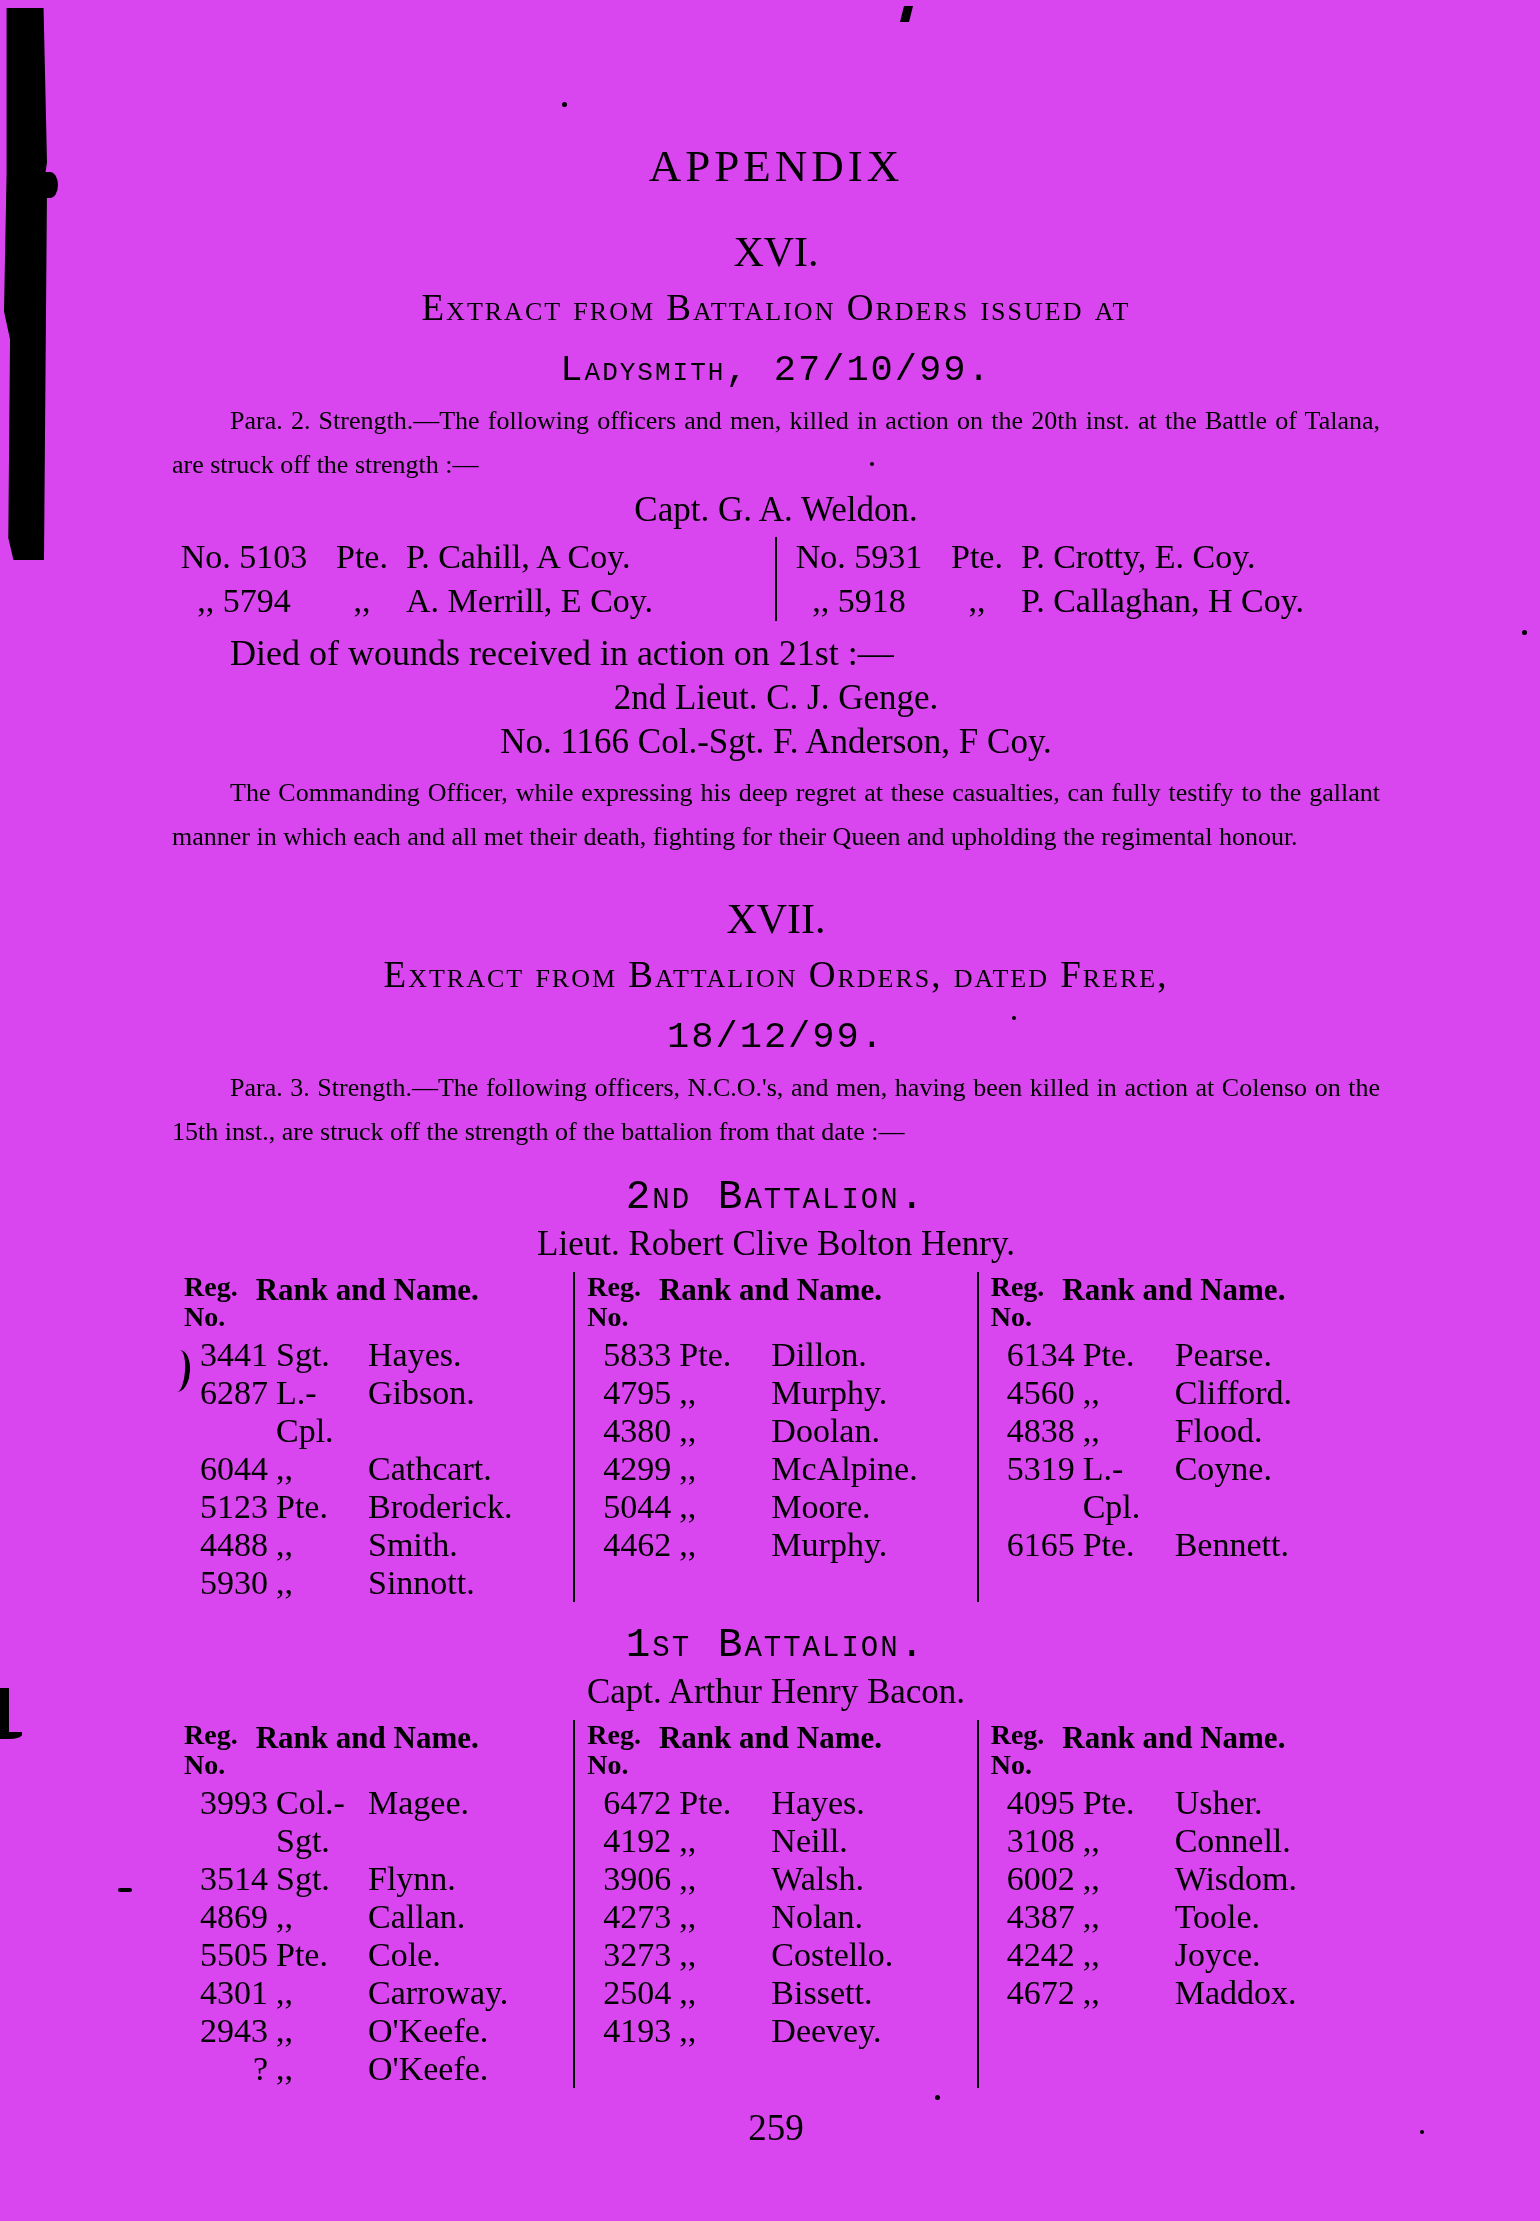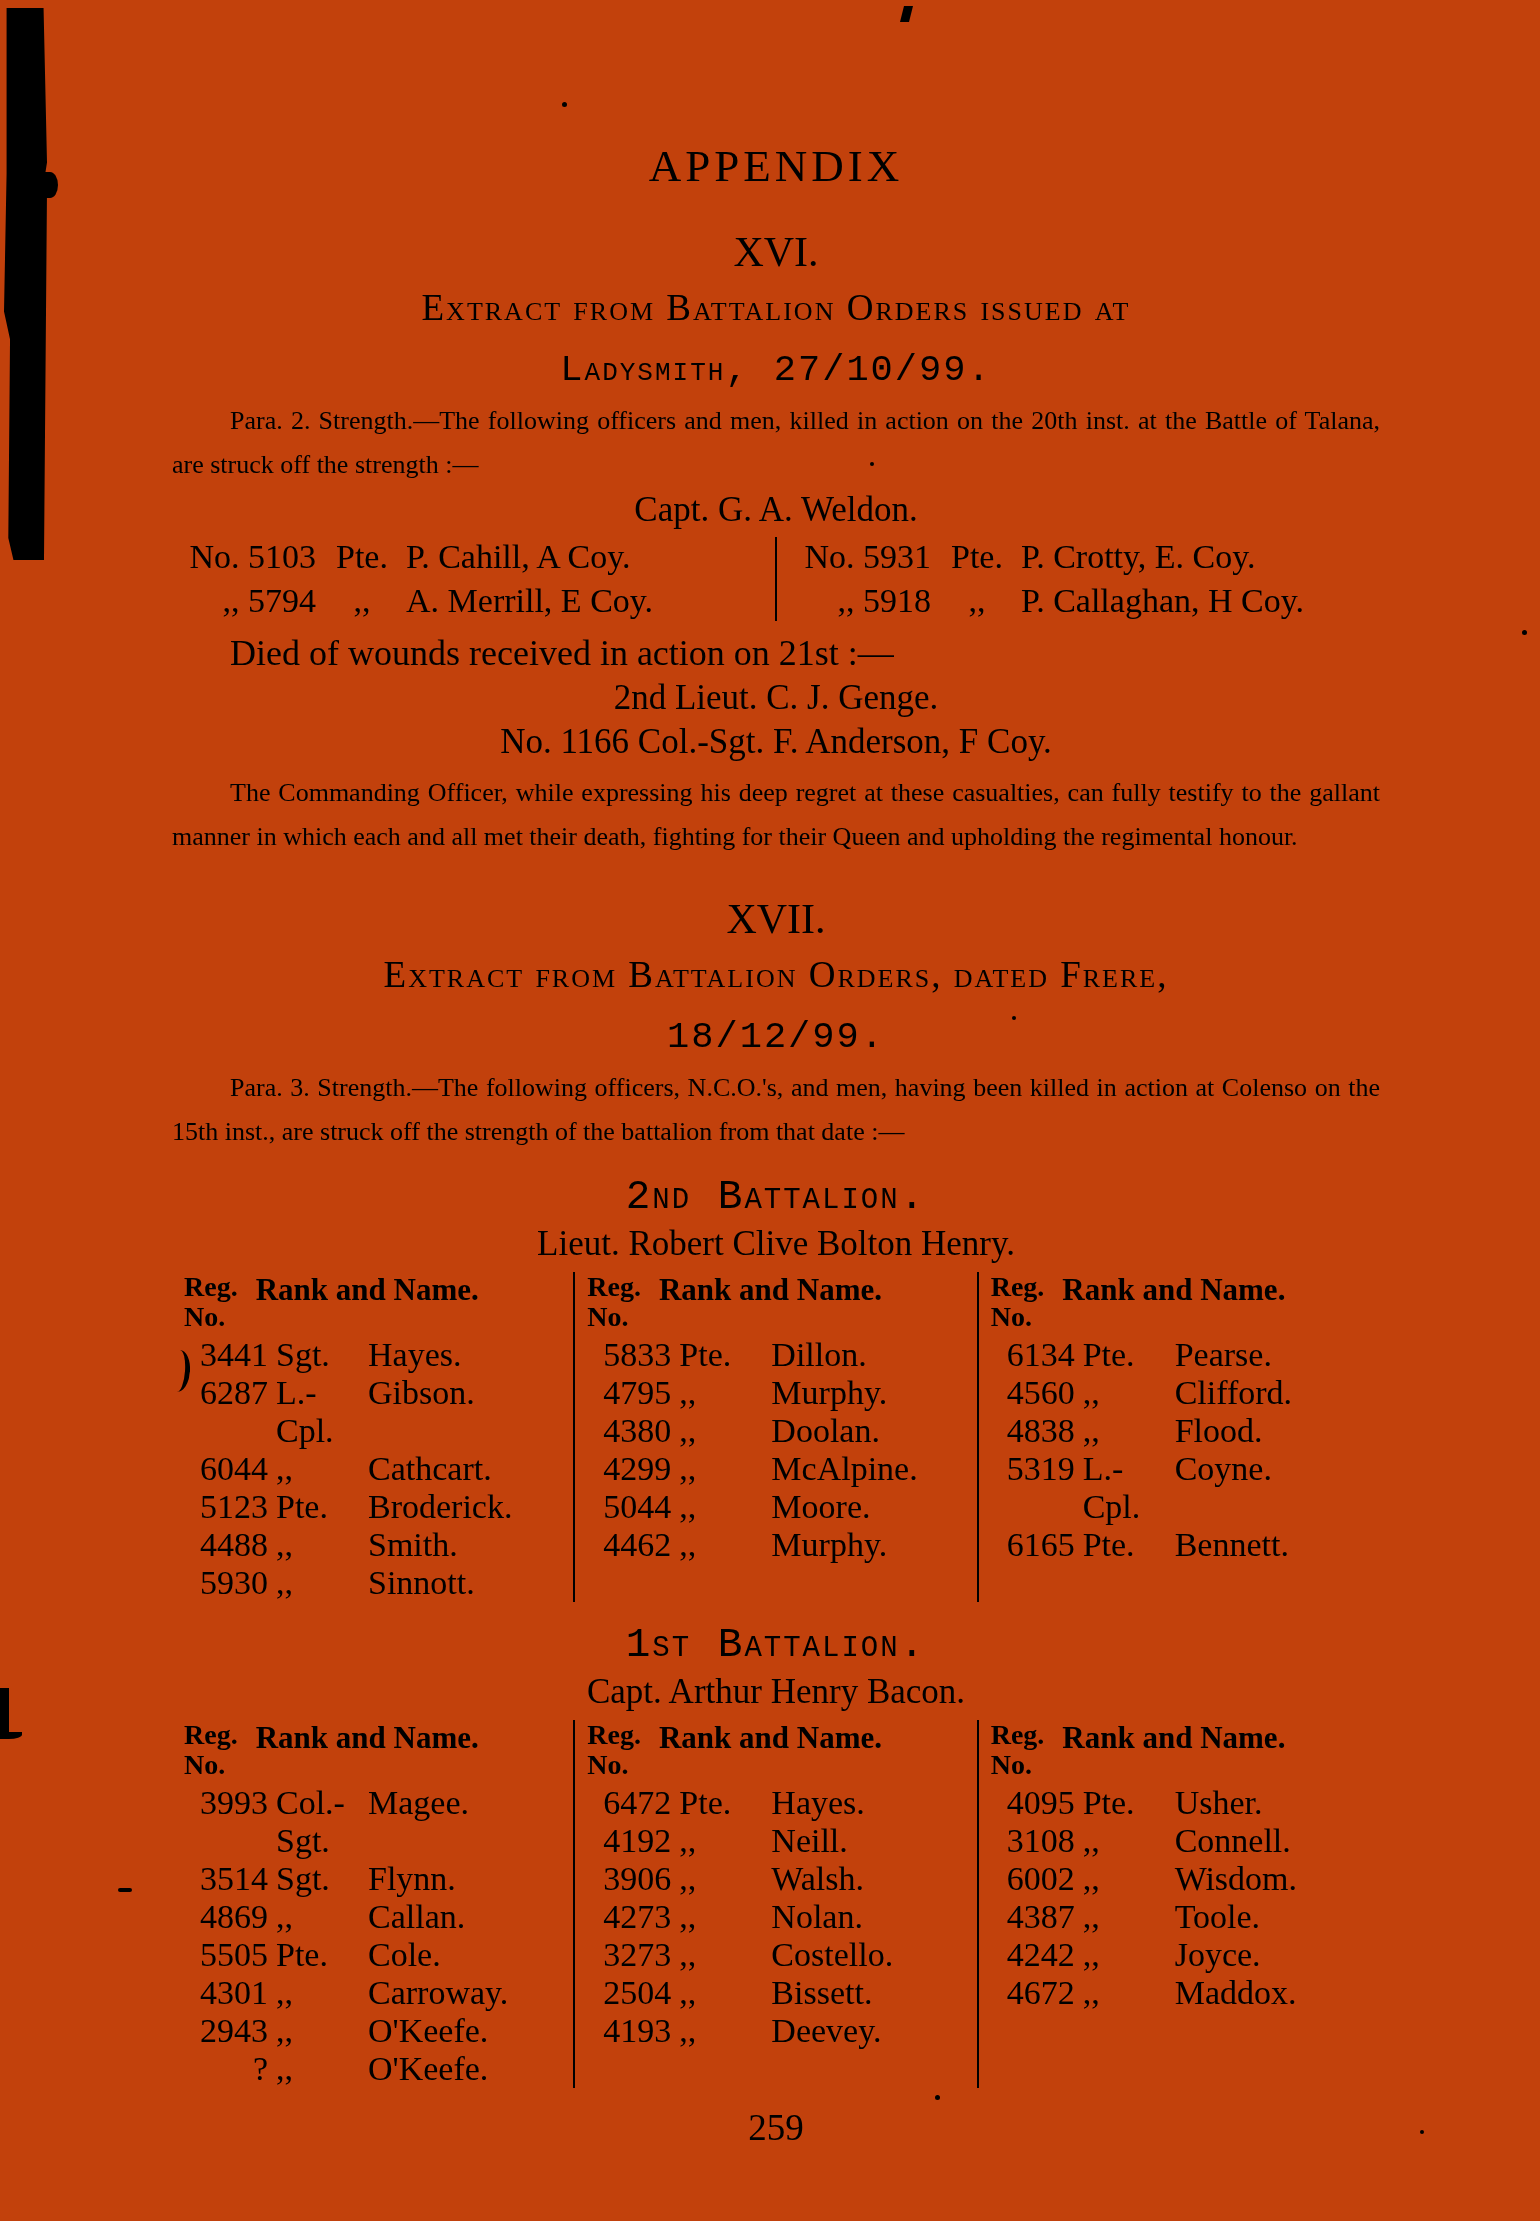--- a/index.html
+++ b/index.html
@@ -1,39 +1,39 @@
 <!DOCTYPE html>
 <html><head>
 <meta charset="utf-8">
 <style>
   html,body{margin:0;padding:0;background:#e8e8e8;}
   .page{
     position:relative;
     width:1540px;height:2221px;
     margin:0 auto;
-    background:#c2410c;
+    background:#d946ef;
     color:#000;
     font-family:"Liberation Serif","DejaVu Serif",serif;
     overflow:hidden;
   }
   .content{position:absolute;left:172px;top:140px;width:1208px;}
 
   .h-appendix{text-align:center;font-size:45px;letter-spacing:4px;font-weight:normal;margin:0;}
   .h-numeral{text-align:center;font-size:42px;margin-top:36px;}
   .h-sc{text-align:center;font-variant:small-caps;font-size:37px;letter-spacing:2px;margin-top:10px;}
   .h-sc.tight{margin-top:20px;font-family:Liberation Mono, monospace;}
 
   .body-para{font-size:26px;line-height:44px;text-align:justify;text-indent:58px;margin:8px 0 0 0;}
   .center-line{text-align:center;font-size:35px;line-height:42px;margin-top:2px;}
 
   .cas-wrap{display:flex;margin-top:4px;font-size:34px;line-height:44px;}
   .cas-col{flex:1;display:flex;flex-direction:column;}
   .cas-divider{width:2px;background:#000;margin:2px 10px;}
   .cas-row{display:grid;grid-template-columns:150px 80px 1fr;}
-  .cas-no{text-align:right;padding-right:6px;white-space:nowrap;}
+  .cas-no{text-align:center;padding-right:6px;white-space:nowrap;}
   .cas-rank{text-align:center;}
   .cas-name{padding-left:4px;white-space:nowrap;}
 
   .died-line{font-size:36px;line-height:44px;text-indent:58px;margin-top:8px;}
 
   .bat-title{text-align:center;font-variant:small-caps;font-size:41px;letter-spacing:2px;margin-top:20px;font-family:Liberation Mono, monospace;}
   .bat-officer{text-align:center;font-size:35px;margin-top:4px;}
   .bat-table{display:flex;margin-top:8px;}
   .bat-col{flex:1;padding:0 8px 0 12px;min-width:0;}
   .bat-col + .bat-col{border-left:2px solid #000;}

